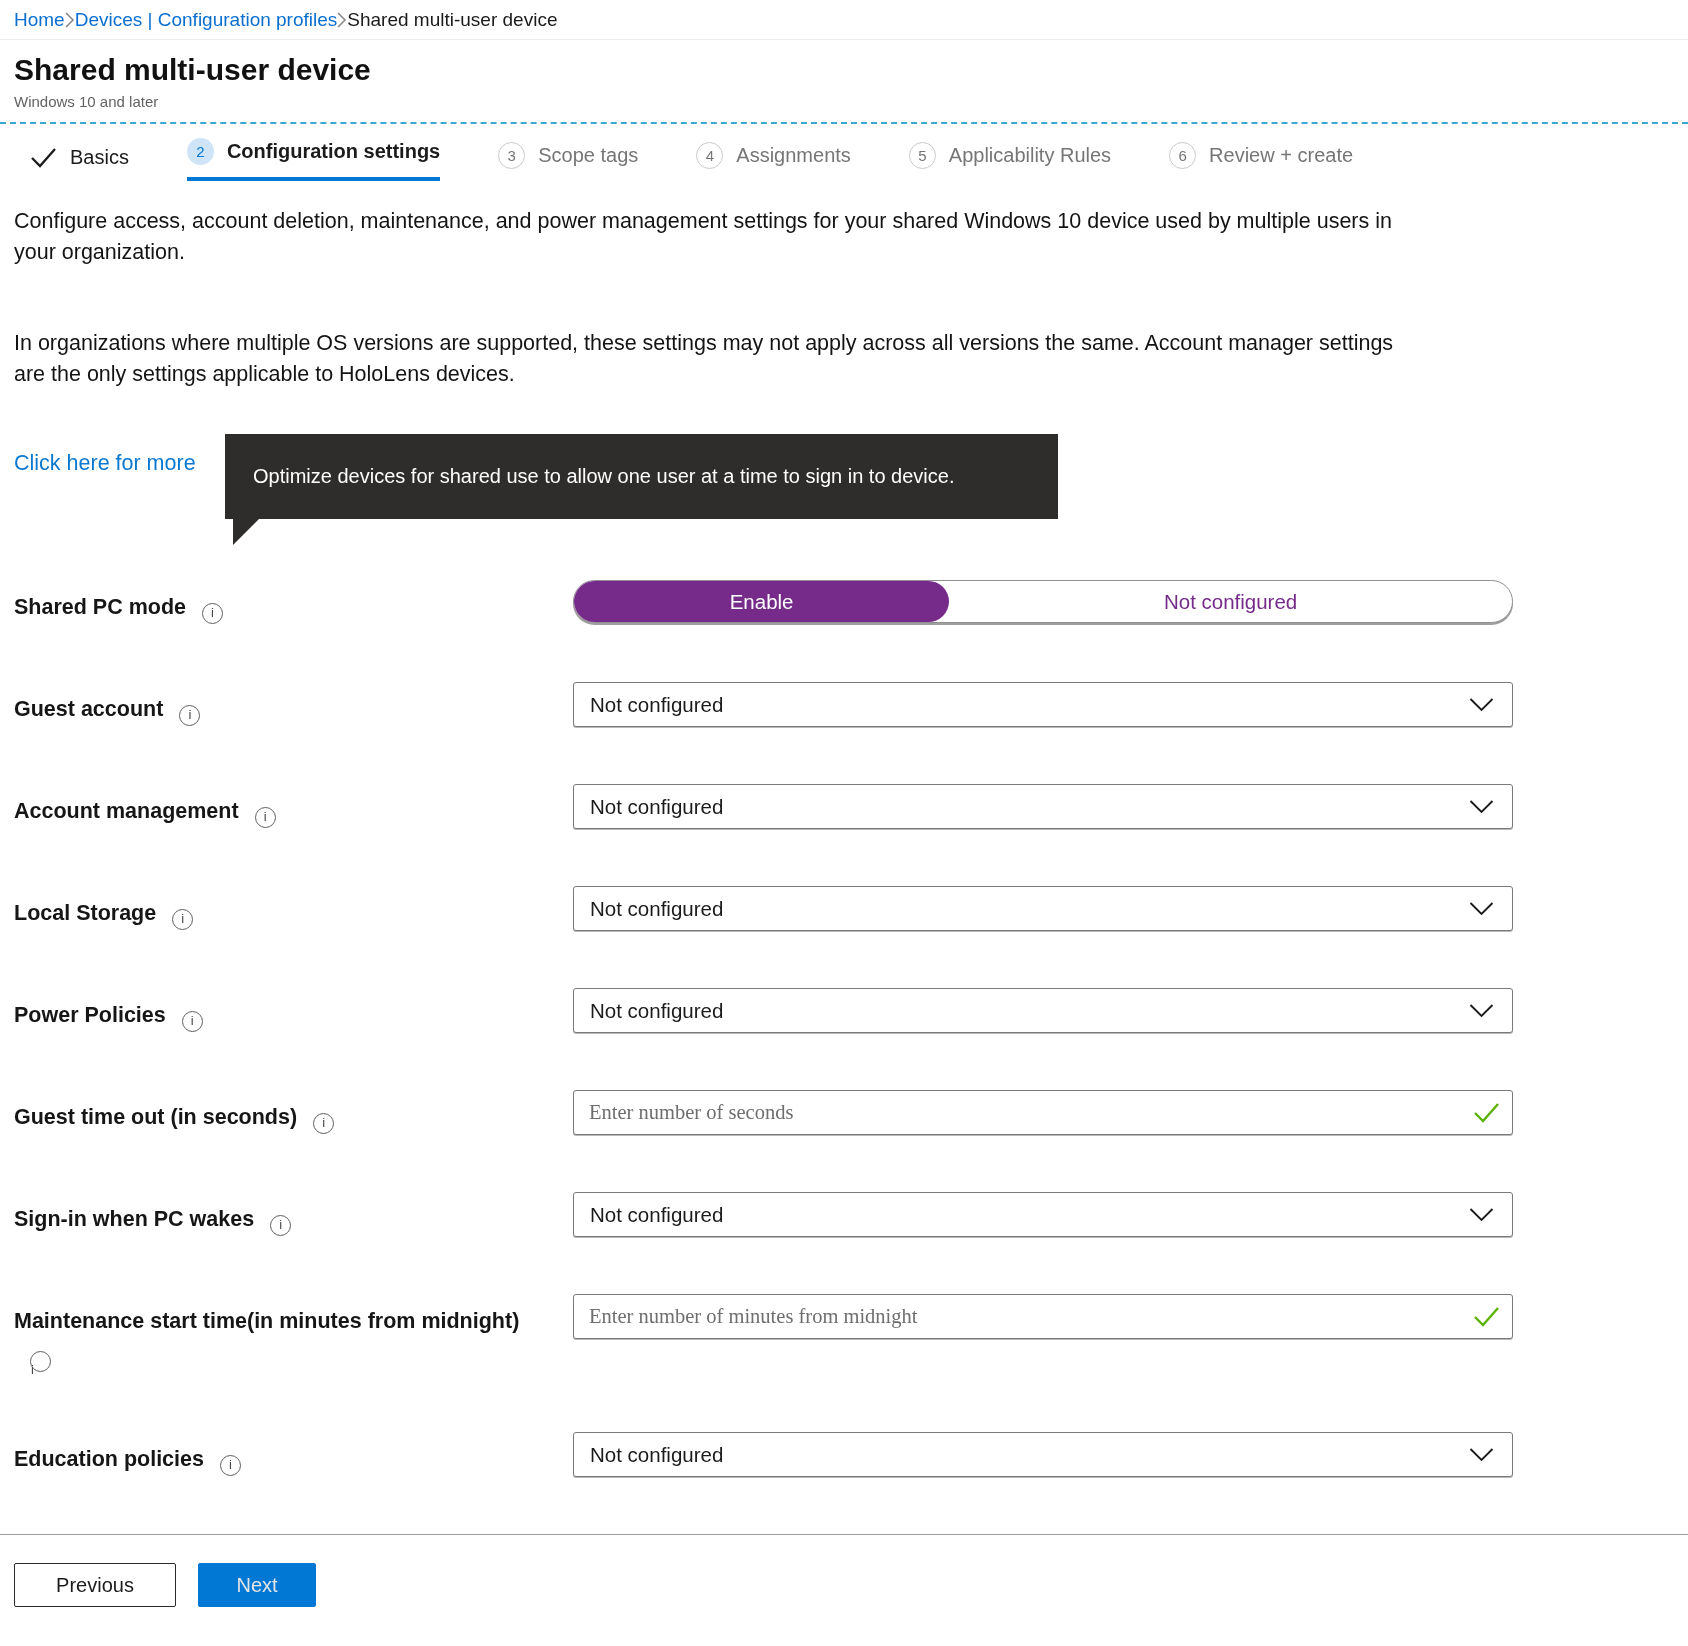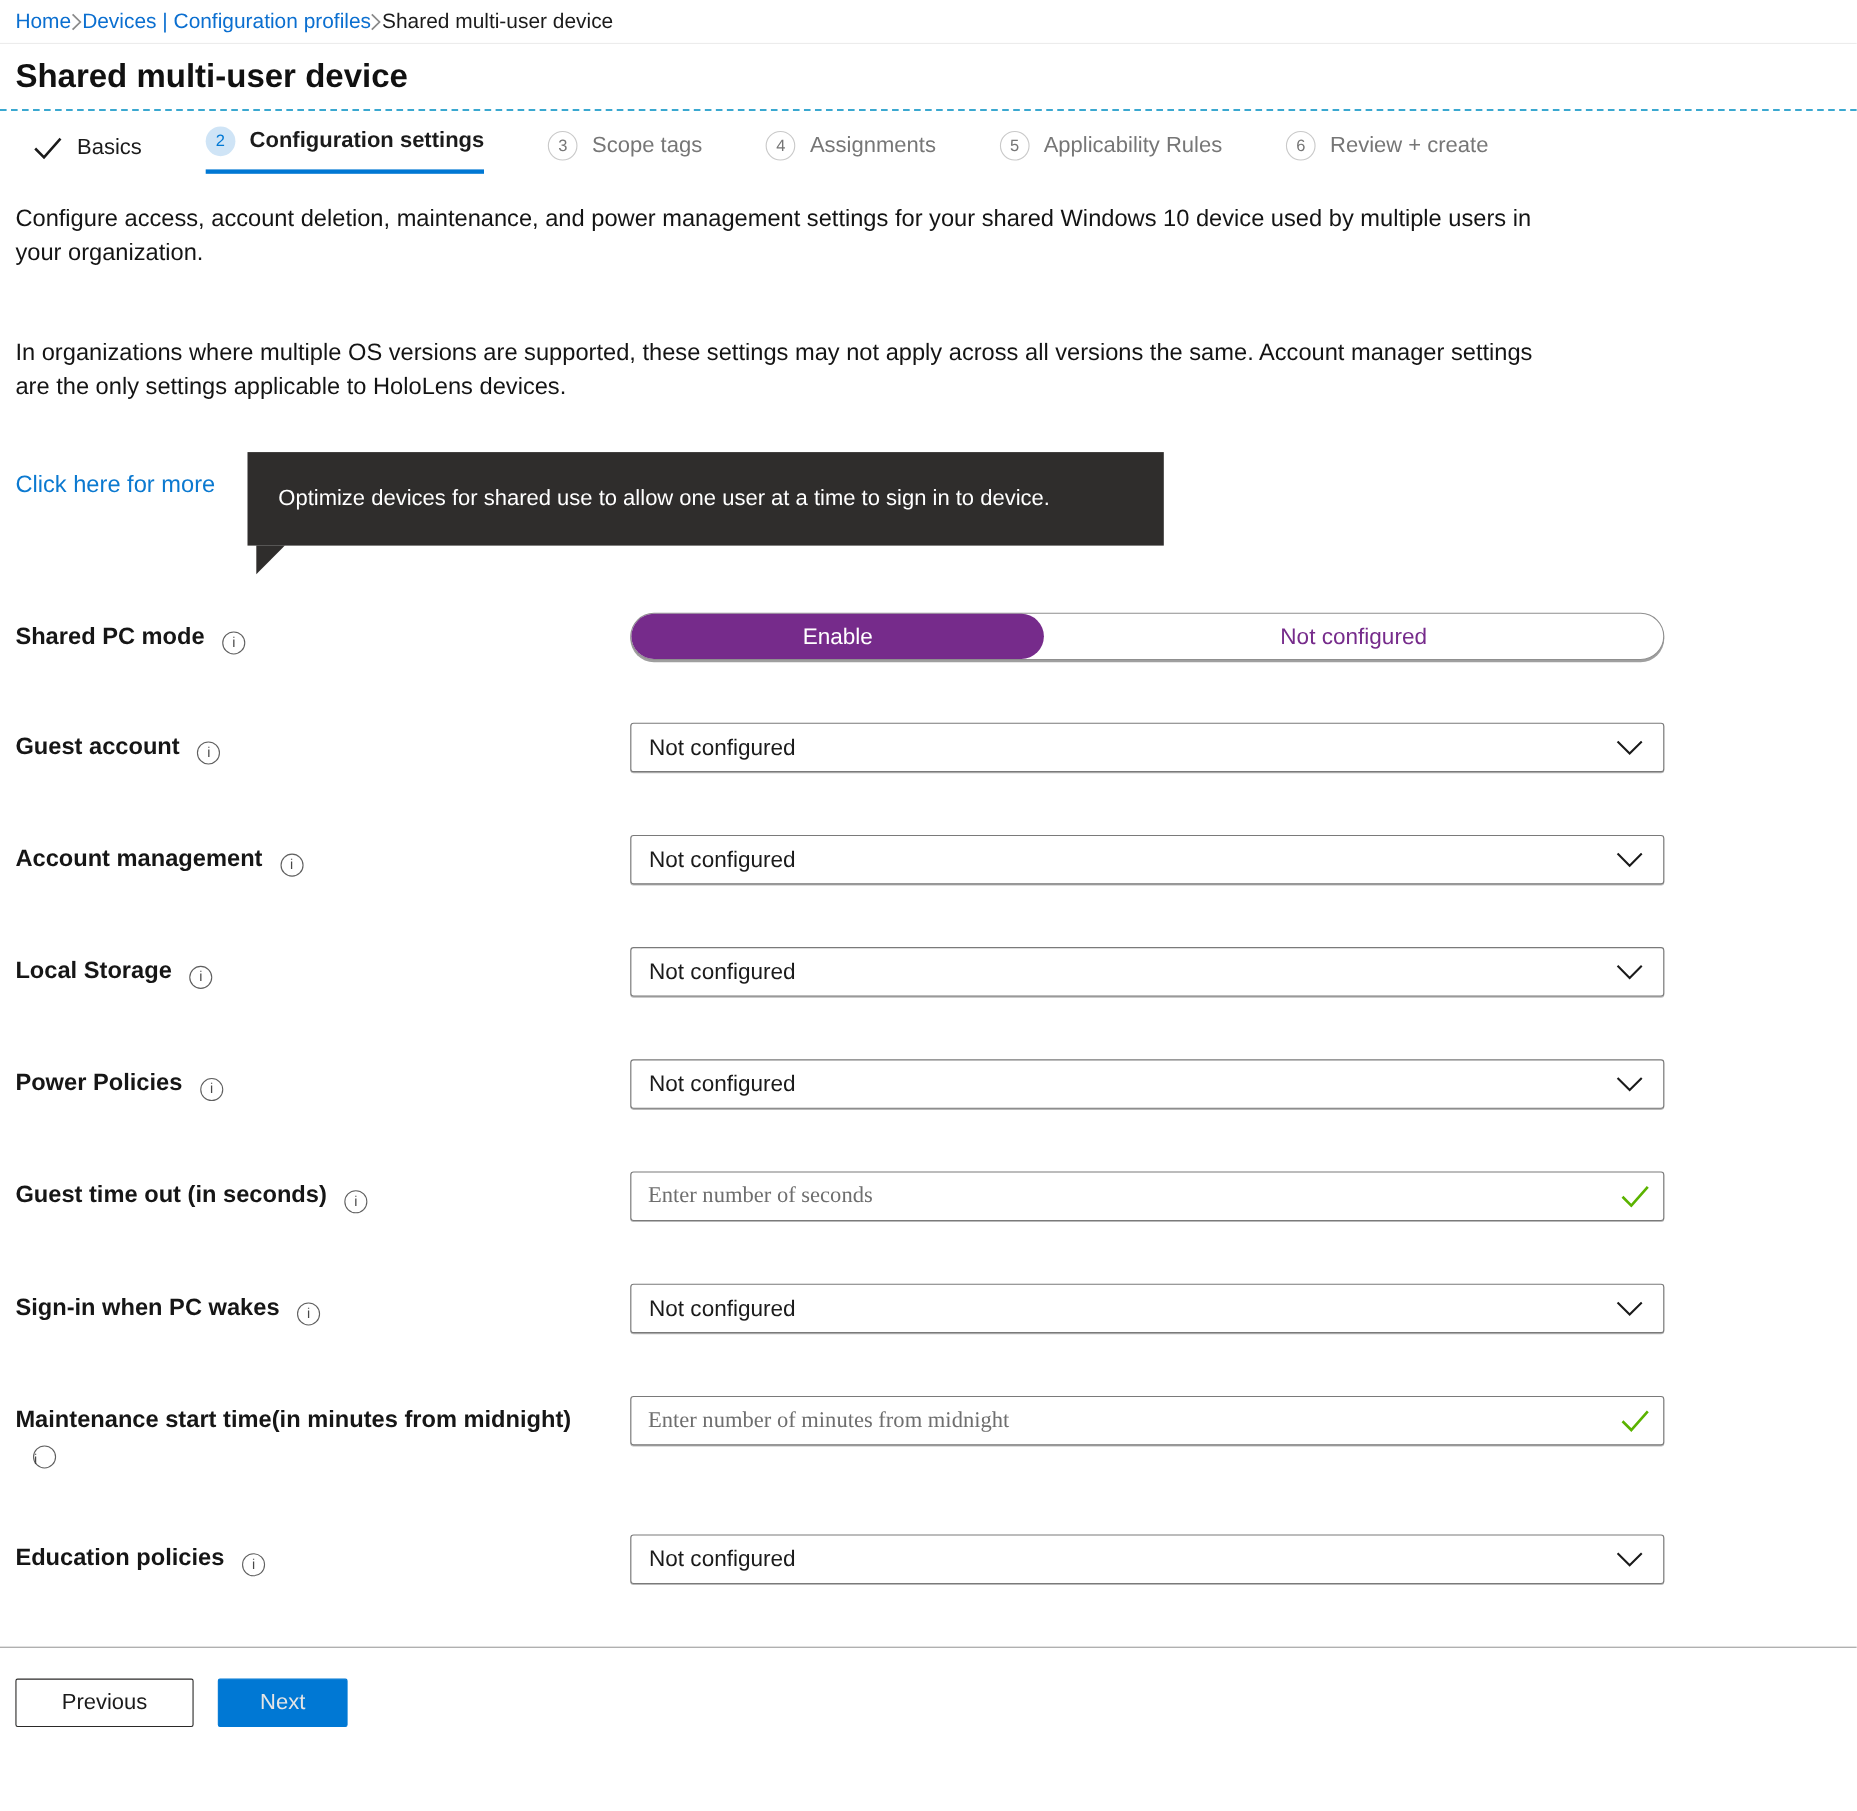--- a/index.html
+++ b/index.html
@@ -38,21 +38,21 @@
   .more-link { position:absolute; left:14px; top:17px; font-size:21.5px; color:#0b79d0; cursor:pointer; white-space:nowrap; }
   .tooltip { position:absolute; left:225px; top:0; width:833px; height:85px; background:#2f2d2c;
     color:#ffffff; font-size:20px; display:flex; align-items:center; padding-left:28px; z-index:2; }
   .tooltip-tail { position:absolute; left:233px; top:85px; width:0; height:0;
     border-top:26px solid #2f2d2c; border-right:26px solid transparent; z-index:2; }
   
   .form { padding-left:14px; width:1527px; }
   .row { display:flex; align-items:flex-start; margin-bottom:57px; }
   .row.first { margin-top:46px; }
   .row.gap-lg { margin-top:60px; }
-  .label-area { width:559px; padding-top:9px; font-size:21.5px; font-weight:600; color:#161616; line-height:24px; }
+  .label-area { width:559px; padding-top:9px; font-size:21.5px; font-weight:600; color:#161616; line-height:36px; }
   .info-icon { display:inline-flex; width:21px; height:21px; border:1px solid #5f5f5f; border-radius:50%;
     align-items:center; justify-content:center; font-size:13px; font-weight:400; color:#474747;
     margin-left:10px; vertical-align:-3px; cursor:pointer; }
   .info-below { display:block; margin:12px 0 0 16px; }
   .field { width:940px; position:relative; flex:0 0 auto; }
   
   .toggle { height:43px; border:1px solid #8f8f8f; border-radius:22px; display:flex;
     background:#fff; box-shadow:0 2px 0 #9f9f9f; }
   .toggle-on { width:40%; background:#762b8b; border-radius:21px; color:#fff; display:flex;
     align-items:center; justify-content:center; font-size:20.5px; cursor:pointer; }
@@ -88,20 +88,21 @@
   <span class="crumb-sep">
     <svg width="10" height="16" viewBox="0 0 10 16">
         <polyline points="1,1 8,8 1,15" fill="none" stroke="#8a8a8a" stroke-width="1.6"></polyline>
       </svg>
   </span>
   <span class="crumb-current">Shared multi-user device</span>
 </div>
 
 <div class="page-header">
   <div class="page-title">Shared multi-user device</div>
+  <div class="page-subtitle">Windows 10 and later</div>
 </div>
 <div class="dashed-divider"></div>
 
 <div class="tabs">
   <div class="tab complete">
     <span class="check-icon">
       <svg width="27" height="21" viewBox="0 0 27 21">
           <polyline points="2,11 10,19 25,2" fill="none" stroke="#1b1b1b" stroke-width="2.3"></polyline>
         </svg>
     </span>

